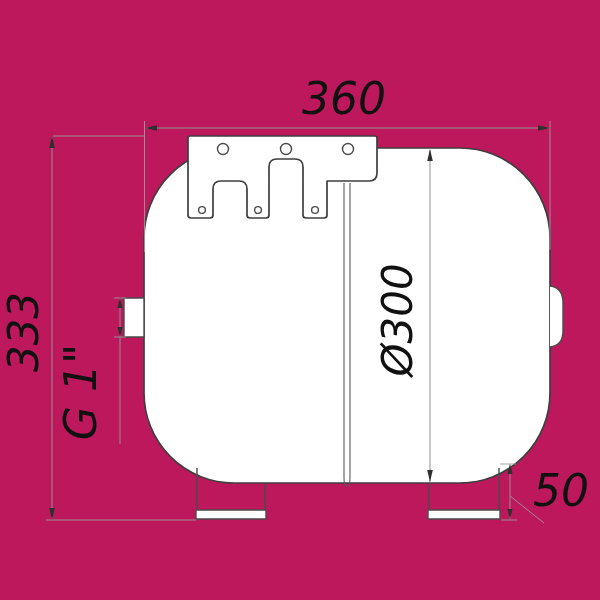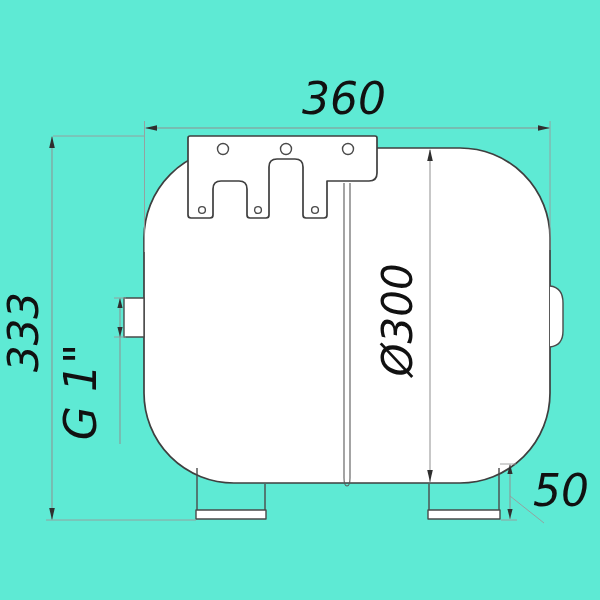--- a/index.html
+++ b/index.html
@@ -1,16 +1,16 @@
 <!DOCTYPE html>
 <html><head>
 <meta charset="utf-8">
 <style>
   html,body{margin:0;padding:0;background:#ffffff;}
-  .stage{position:relative;width:600px;height:600px;background:#5eead4;overflow:hidden;text-align:right;}
+  .stage{position:relative;width:600px;height:600px;background:#be185d;overflow:hidden;text-align:right;}
   svg{display:block;}
   .outline{fill:#ffffff;stroke:#3f3f3f;stroke-width:1.7;stroke-linejoin:round;}
   .outline-thin{fill:#ffffff;stroke:#4a4a4a;stroke-width:1.4;stroke-linejoin:round;}
   .seam{fill:none;stroke:#5a5a5a;stroke-width:1.1;}
   .dim{stroke:#8f8f8f;stroke-width:1;fill:none;}
   .ext{stroke:#9a9a9a;stroke-width:0.9;fill:none;}
   .arrow{fill:#2f2f2f;stroke:none;}
   .dimtext{fill:#111111;font-family:"DejaVu Sans","Liberation Sans",sans-serif;
            font-style:italic;font-weight:500;}
   .t44{font-size:44px;}

